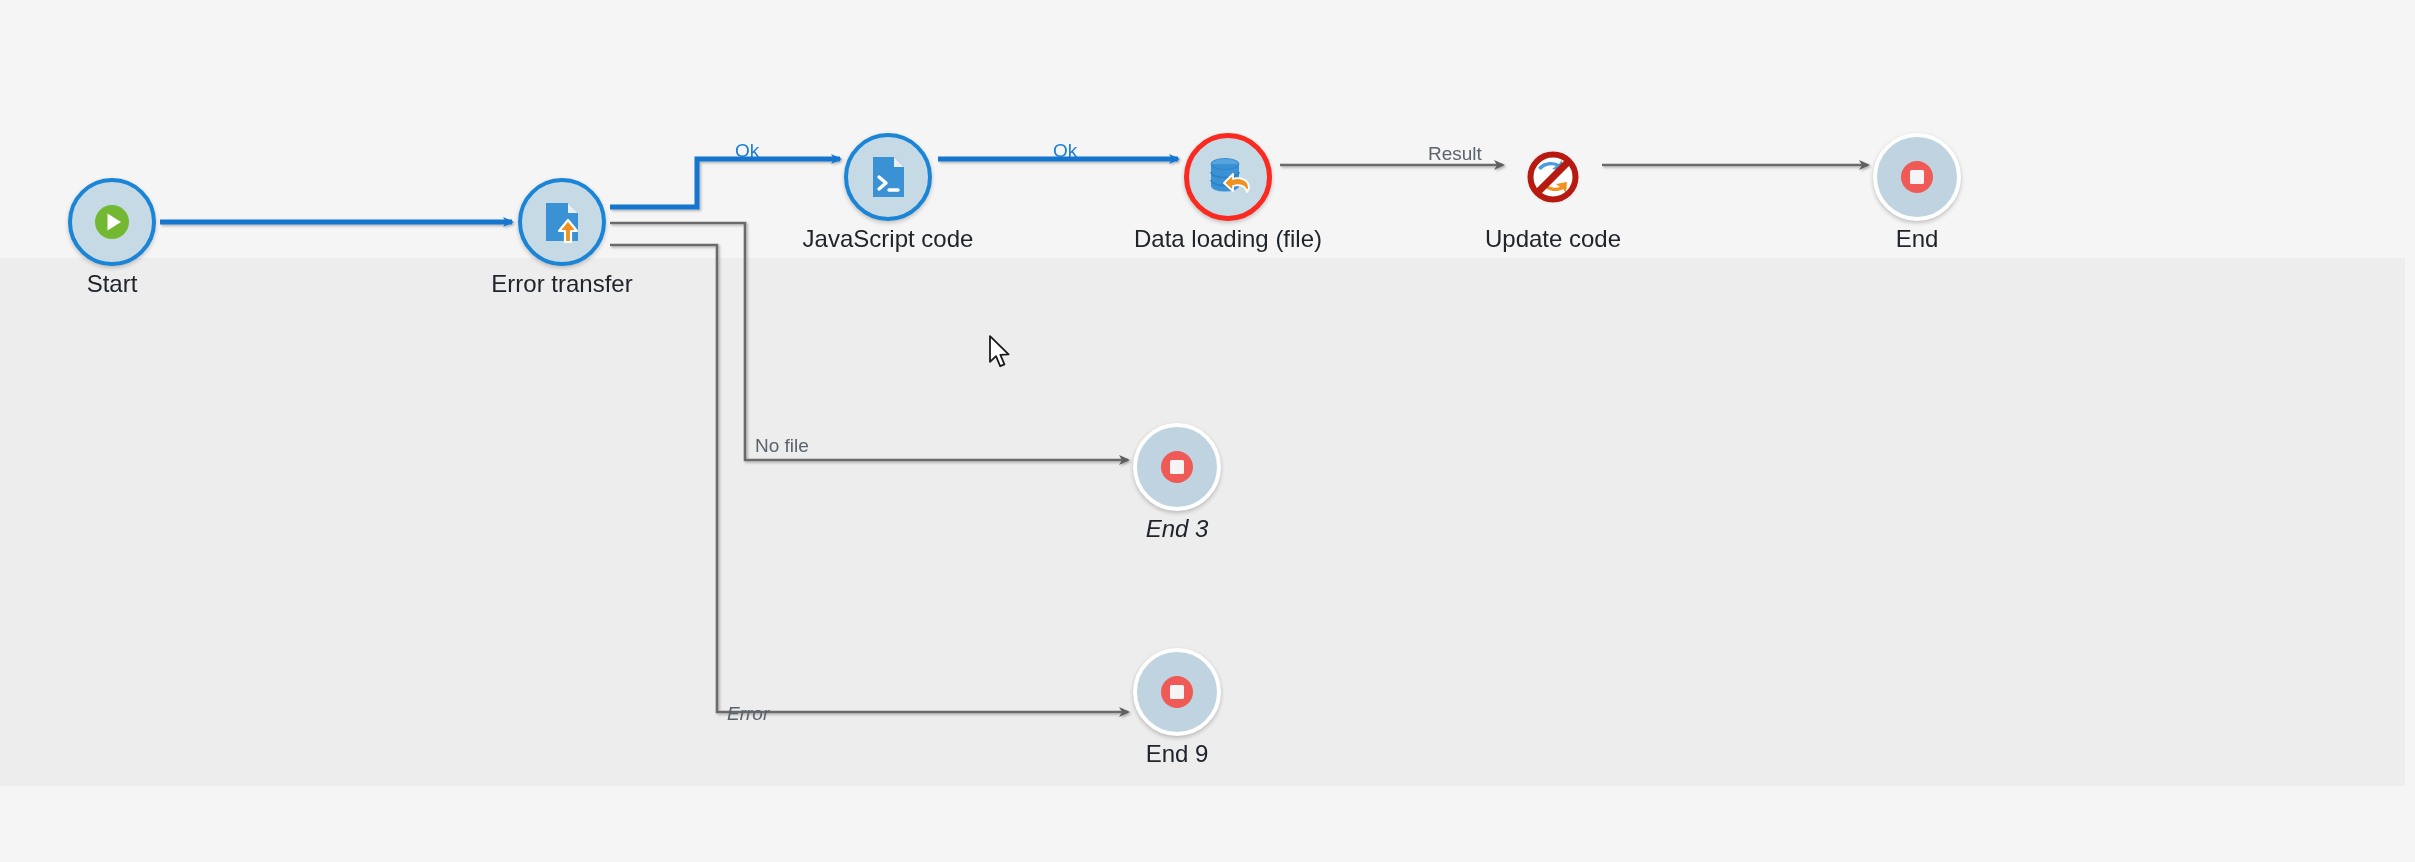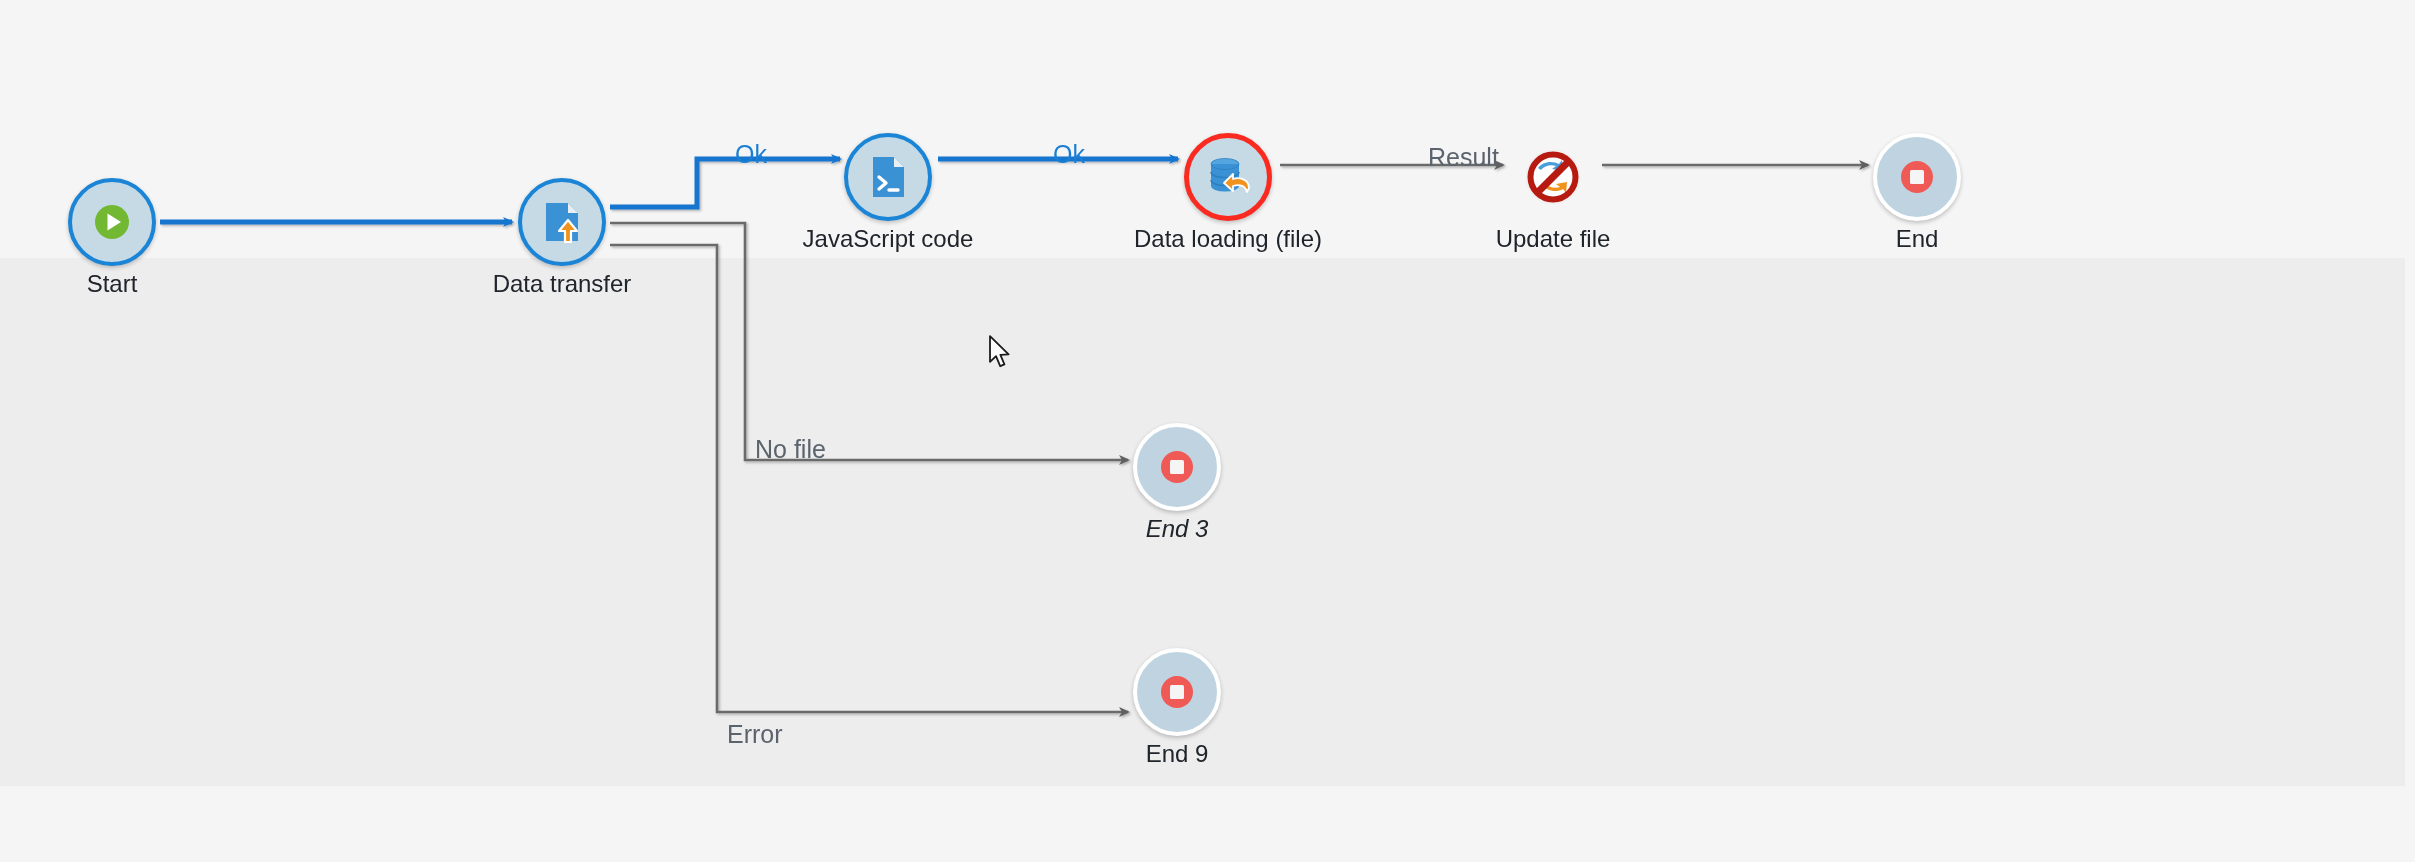--- a/index.html
+++ b/index.html
@@ -78,21 +78,21 @@
     font-size: 24px;
     color: #20242b;
     font-family: "Liberation Sans", sans-serif;
   }
 
   .icon-svg { display: block; }
 
   
   .edge-label {
     position: absolute;
-    font-size: 25px;
+    font-size: 19px;
     white-space: nowrap;
     font-family: "Liberation Sans", sans-serif;
   }
   .lbl-blue { color: #1a7fd4; }
   .lbl-gray { color: #5b636d; }
 
   
   #cursor {
     position: absolute;
     pointer-events: none;
@@ -127,21 +127,21 @@
         <path d="M 610 223 L 745 223 L 745 460 L 1128 460" fill="none" stroke="#6b6b6b" stroke-width="2.6" stroke-linejoin="miter" stroke-linecap="butt" marker-end="url(#arrow-gray)"></path>
         <path d="M 610 245 L 717 245 L 717 712 L 1128 712" fill="none" stroke="#6b6b6b" stroke-width="2.6" stroke-linejoin="miter" stroke-linecap="butt" marker-end="url(#arrow-gray)"></path>
       </g>
   </svg>
 
   <div id="edge-label-layer">
       <div class="edge-label lbl-blue" style="left: 735px; top: 140px;">Ok</div>
       <div class="edge-label lbl-blue" style="left: 1053px; top: 140px;">Ok</div>
       <div class="edge-label lbl-gray" style="left: 1428px; top: 143px;">Result</div>
       <div class="edge-label lbl-gray" style="left: 755px; top: 435px;">No file</div>
-      <div class="edge-label lbl-gray" style="left: 727px; top: 720px;">Error</div>
+      <div class="edge-label lbl-gray" style="left: 727px; top: 703px; font-style: italic;">Error</div>
     </div>
 
   <div id="node-layer">
       <div class="node" style="left: 112px; top: 222px;">
         <div class="node-circle ring-blue">
           <span style="display: flex;">
             <svg width="54" height="54" viewBox="0 0 54 54" class="icon-svg">
               <circle cx="27" cy="27" r="17" fill="#72b832"></circle>
               <path d="M22.5,18.5 L36,27 L22.5,35.5 Z" fill="#ffffff"></path>
             </svg>
@@ -152,21 +152,21 @@
       <div class="node" style="left: 562px; top: 222px;">
         <div class="node-circle ring-blue">
           <span style="display: flex;">
             <svg width="54" height="54" viewBox="0 0 54 54" class="icon-svg">
               <path d="M11,8 L33,8 L43,18 L43,46 L11,46 Z" fill="#3a92d4"></path>
               <path d="M33,8 L43,18 L33,18 Z" fill="#e8eef4"></path>
               <path d="M30,47 L30,36 L24,36 L33,25 L42,36 L36,36 L36,47 Z" fill="#f0921e" stroke="#ffffff" stroke-width="2.2" stroke-linejoin="round"></path>
             </svg>
           </span>
         </div>
-        <div class="node-label">Data transfer</div>
+        <div class="node-label">Error transfer</div>
       </div>
       <div class="node" style="left: 888px; top: 177px;">
         <div class="node-circle ring-blue">
           <span style="display: flex;">
             <svg width="54" height="54" viewBox="0 0 54 54" class="icon-svg">
               <path d="M12,7 L33,7 L43,17 L43,47 L12,47 Z" fill="#3a92d4"></path>
               <path d="M33,7 L43,17 L33,17 Z" fill="#e8eef4"></path>
               <path d="M18,27 L25,33 L18,39" fill="none" stroke="#ffffff" stroke-width="3.4" stroke-linecap="round" stroke-linejoin="round"></path>
               <path d="M28,40 L37,40" fill="none" stroke="#ffffff" stroke-width="3.4" stroke-linecap="round"></path>
             </svg>
@@ -197,21 +197,21 @@
                 <circle cx="27" cy="27" r="23" fill="#ffffff"></circle>
                 <path d="M12,18 C16,12 26,10 33,14 L36,10 L37,21 L26,19 L30,16 C25,14 18,16 15,20 Z" fill="#4a9ddb"></path>
                 <path d="M16,34 C20,41 30,43 37,39 L40,43 L41,32 L30,34 L34,37 C29,39 22,37 19,33 Z" fill="#f0921e"></path>
                 <circle cx="27" cy="27" r="23" fill="none" stroke="#b61a10" stroke-width="7"></circle>
                 <circle cx="27" cy="27" r="26.5" fill="none" stroke="#f0f0f0" stroke-width="2"></circle>
                 <path d="M10.5,43.5 L43.5,10.5" stroke="#b61a10" stroke-width="7" stroke-linecap="butt"></path>
               </g>
             </svg>
           </span>
         </div>
-        <div class="node-label">Update file</div>
+        <div class="node-label">Update code</div>
       </div>
       <div class="node" style="left: 1917px; top: 177px;">
         <div class="node-circle ring-white">
           <span style="display: flex;">
             <svg width="54" height="54" viewBox="0 0 54 54" class="icon-svg">
               <circle cx="27" cy="27" r="16" fill="#ef5a56"></circle>
               <rect x="20" y="20" width="14" height="14" rx="1.6" fill="#f5f5f5"></rect>
             </svg>
           </span>
         </div>

